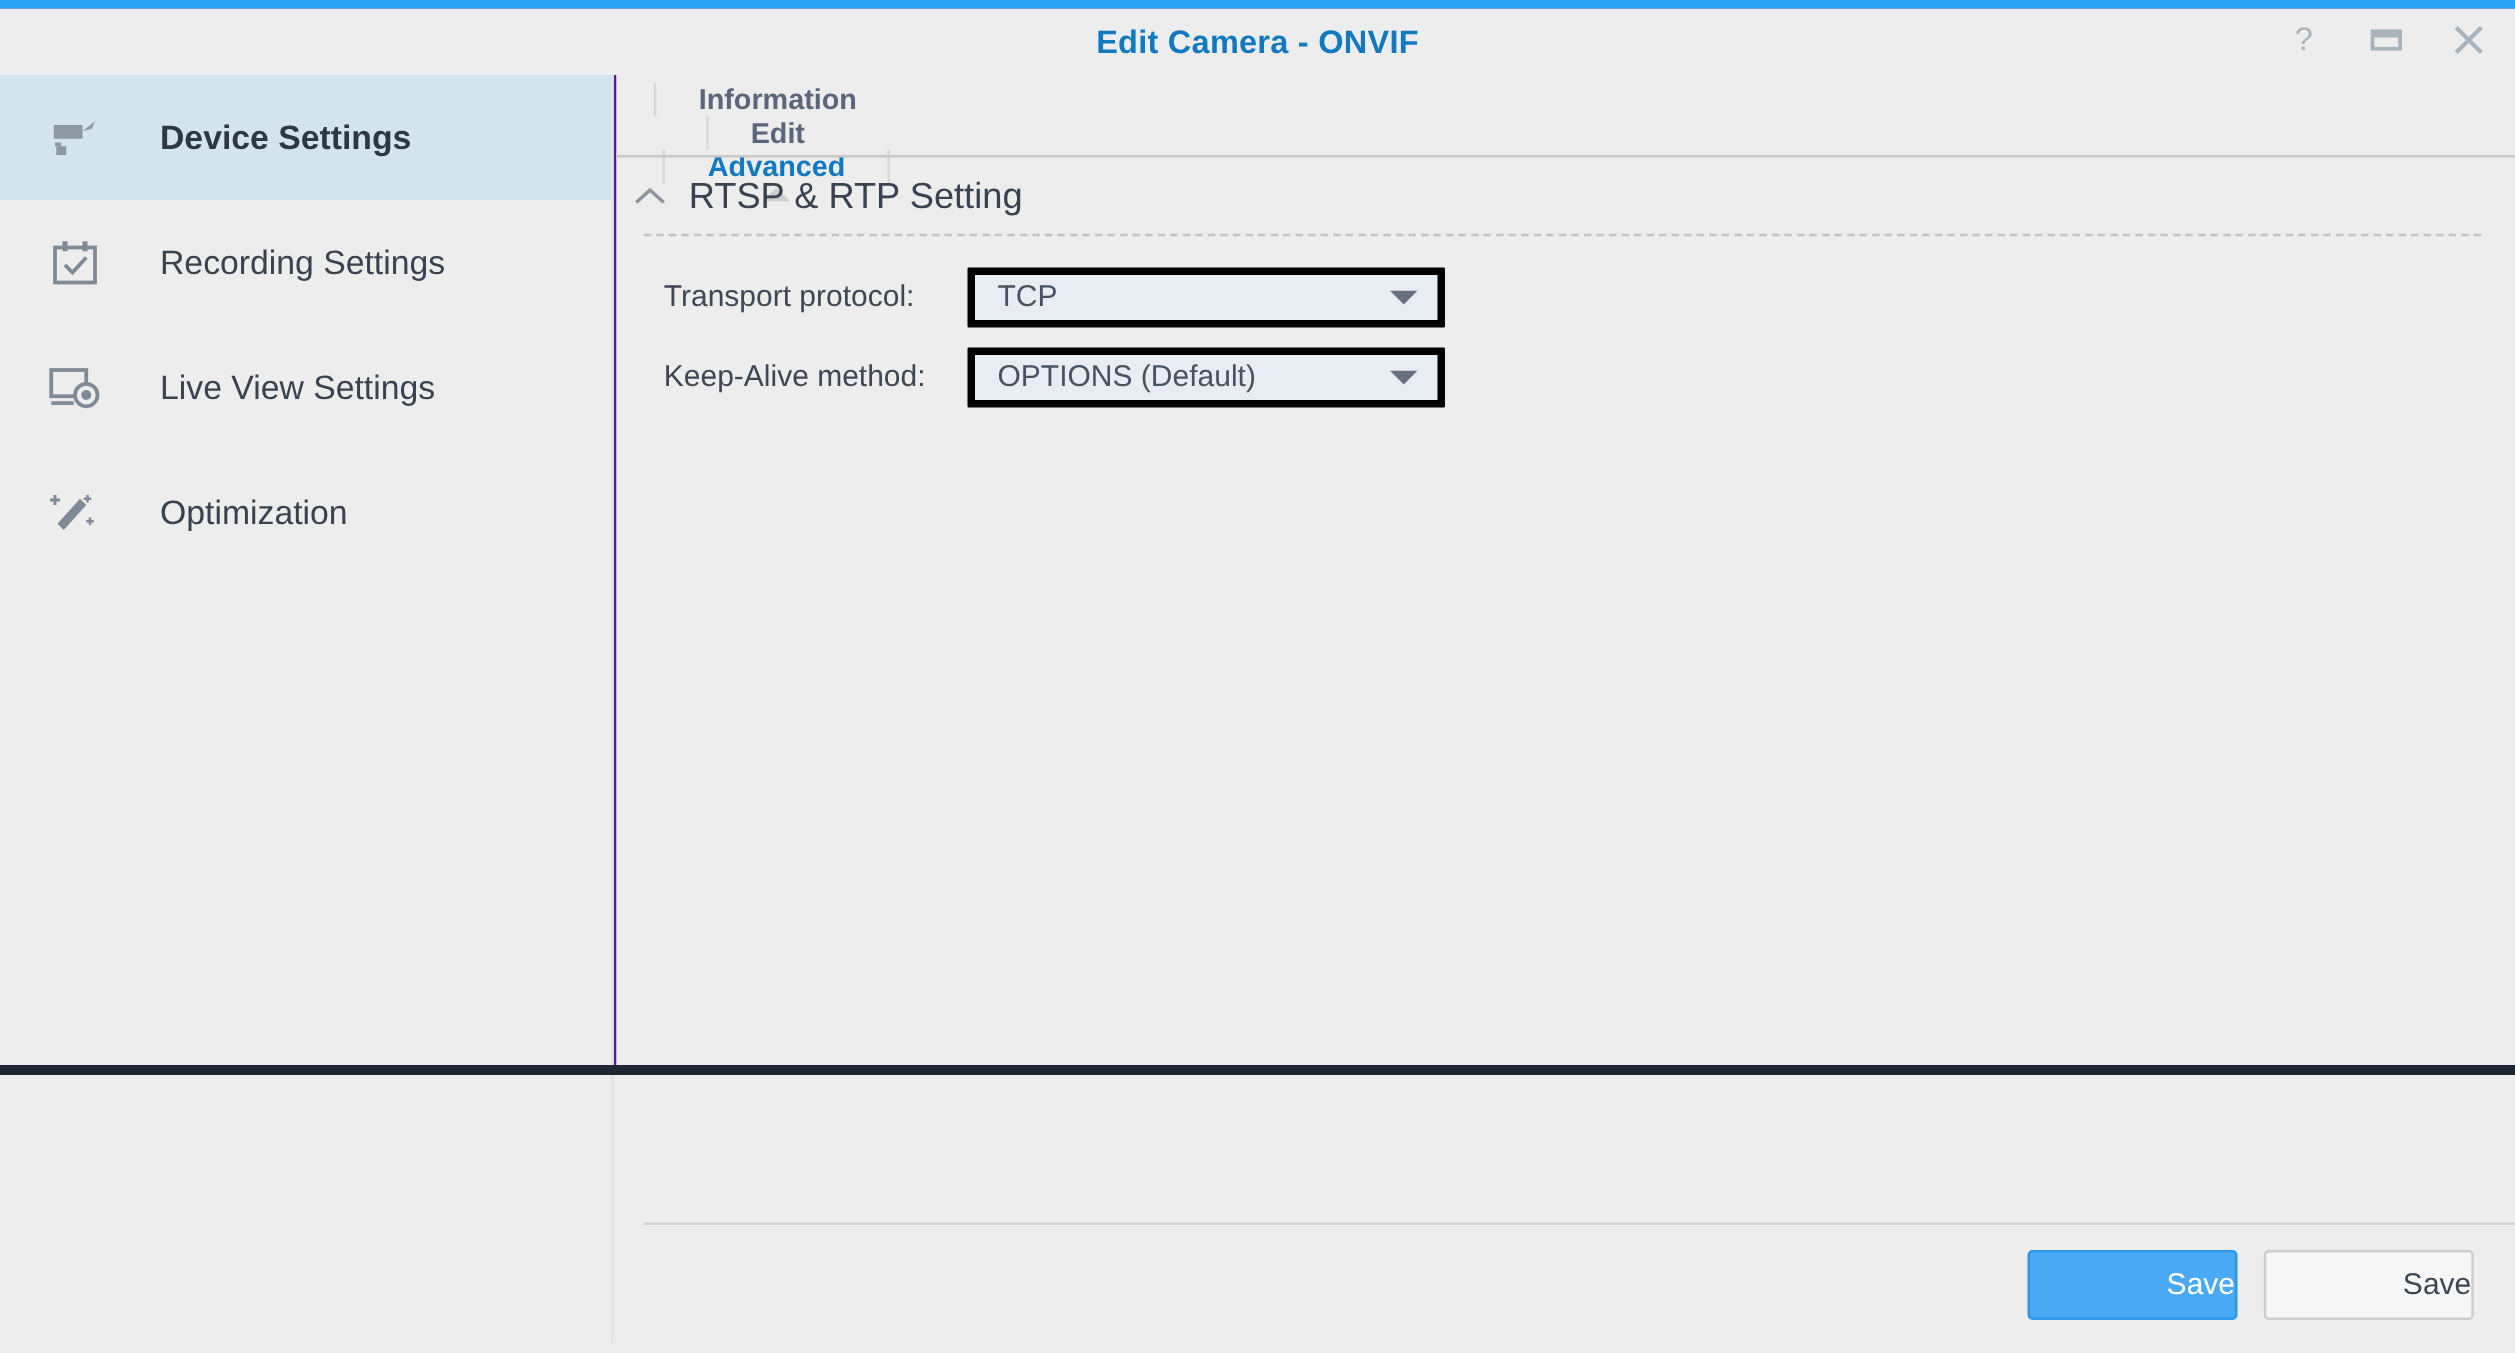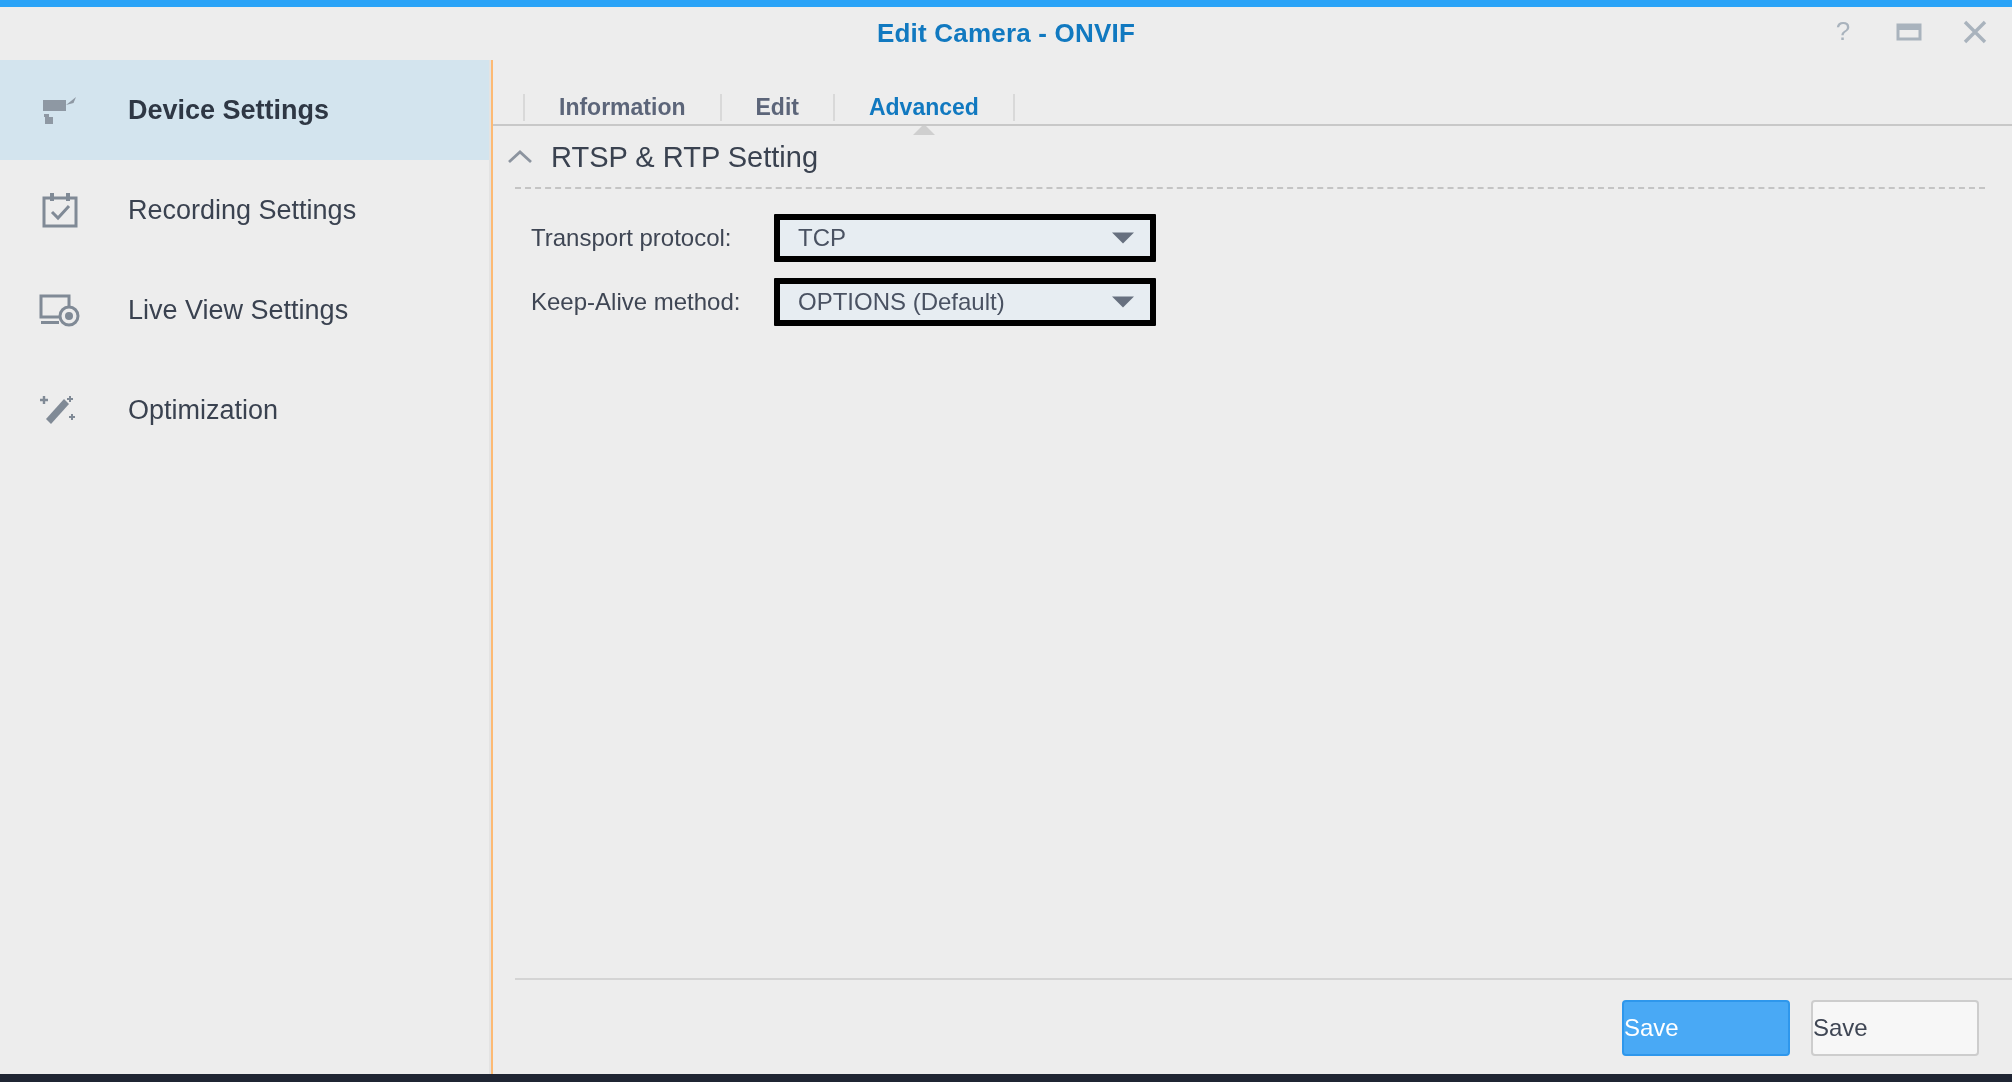--- a/index.html
+++ b/index.html
@@ -8,22 +8,22 @@
     width: 2012px;
     height: 1082px;
     overflow: hidden;
     background: #ececec;
     font-family: "Liberation Sans", sans-serif;
   }
 
   #app {
     position: relative;
     width: 2012px;
-    height: 1082px;
-    background: #fdba74;
+    height: 860px;
+    background: #4c1d95;
   }
 
   
   .top-accent {
     position: absolute;
     top: 0; left: 0;
     width: 2012px;
     height: 7px;
     background: #2aa3f7;
   }
@@ -107,21 +107,22 @@
     height: 1014px;
     background: #ededed;
   }
 
   
   .tabstrip {
     position: absolute;
     top: 6px; left: 30px;
     height: 55px;
     display: flex;
-    align-items: flex-end;
+    align-items: center;
+    flex-direction: column;
   }
   .tab {
     position: relative;
     display: flex;
     align-items: center;
     padding: 0 34px;
     font-size: 23px;
     font-weight: bold;
     color: #5c6579;
     cursor: pointer;
@@ -238,21 +239,21 @@
     padding-right: 33px;
     gap: 21px;
   }
   .btn {
     height: 56px;
     min-width: 168px;
     border-radius: 4px;
     font-size: 24px;
     display: flex;
     align-items: center;
-    justify-content: flex-start;
+    justify-content: flex-end;
     cursor: pointer;
   }
   .btn-primary {
     background: #49a9f5;
     border: 2px solid #2e97ec;
     color: #ffffff;
   }
   .btn-secondary {
     background: #f7f7f7;
     border: 2px solid #cdcdcd;

